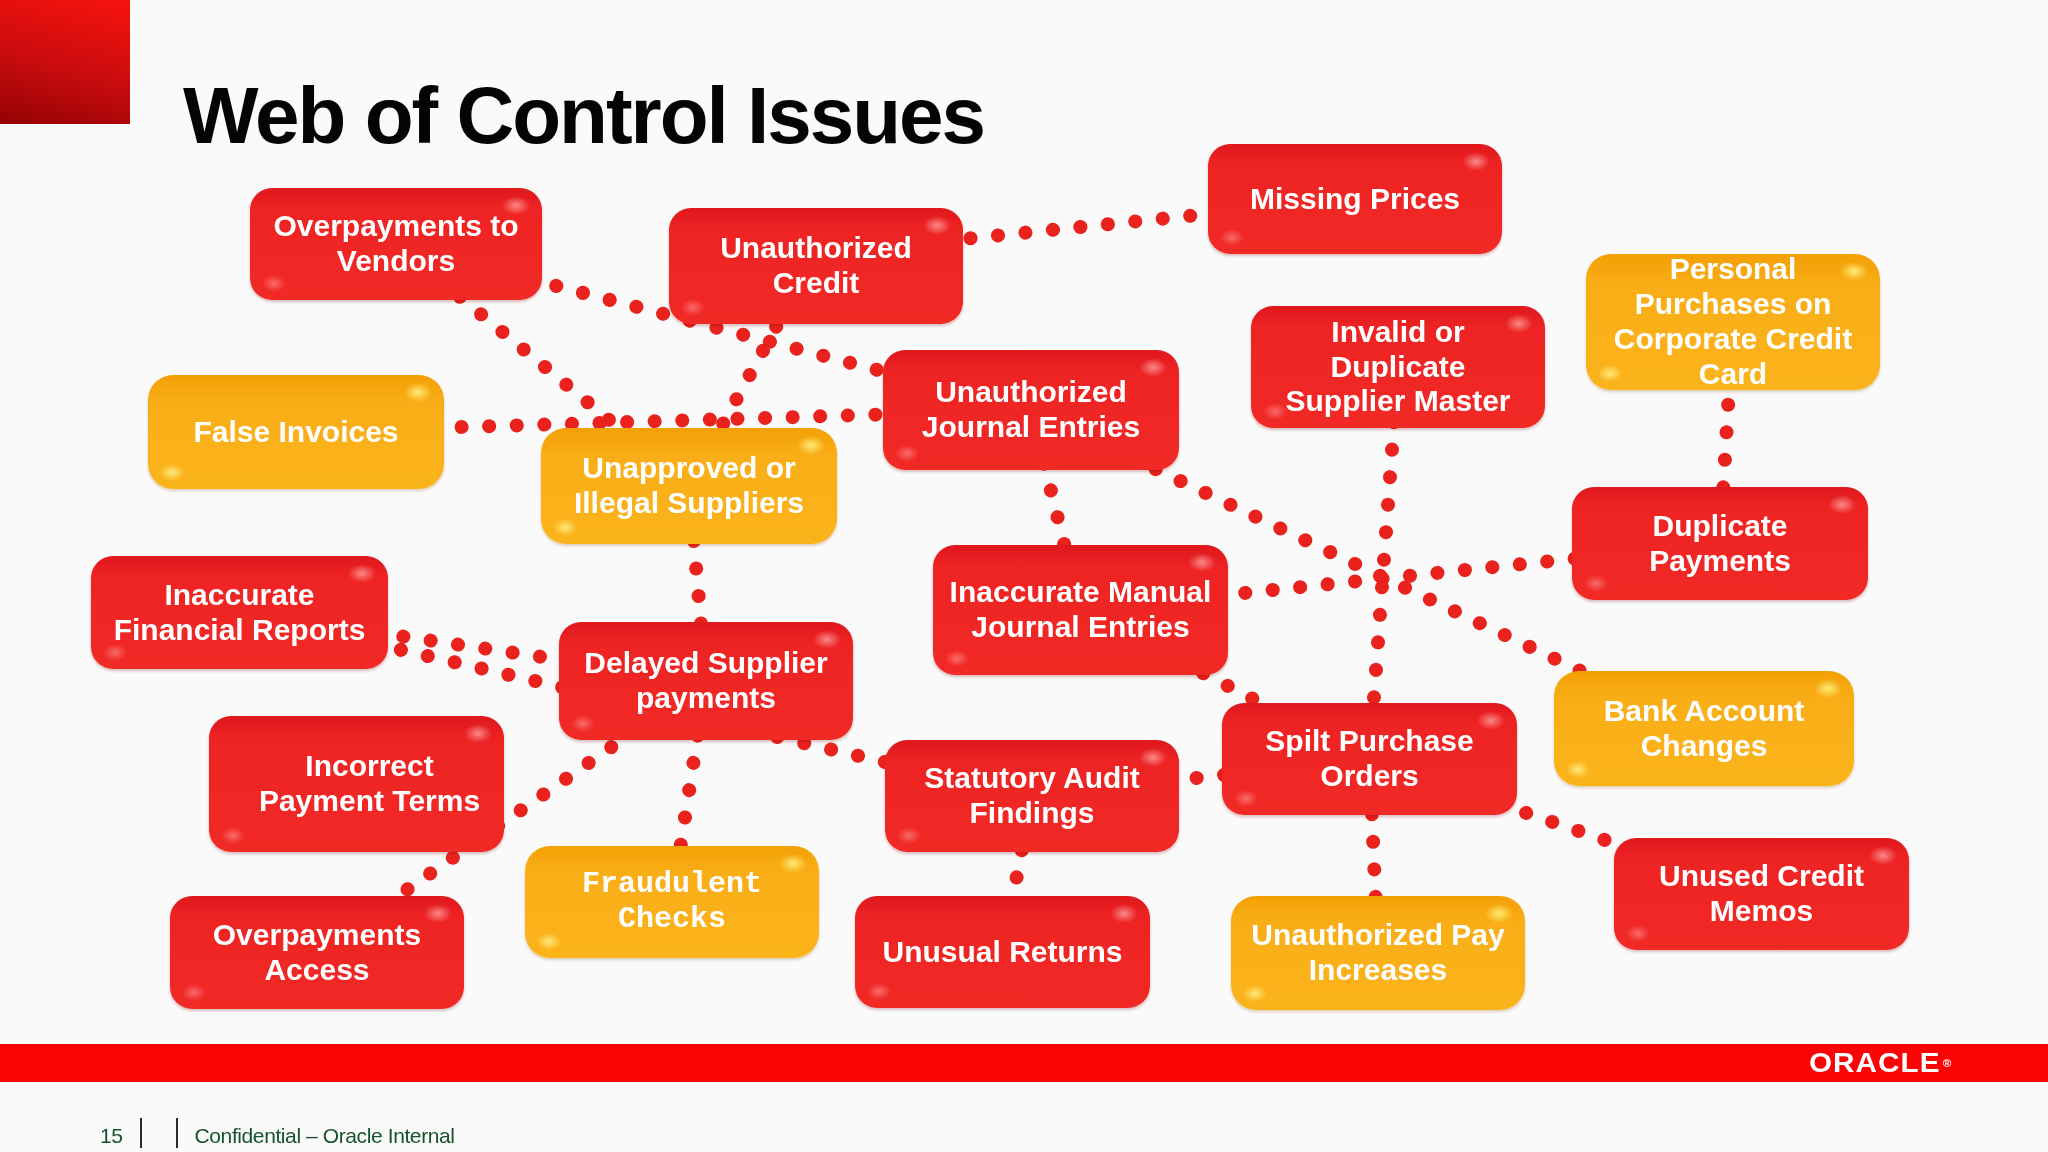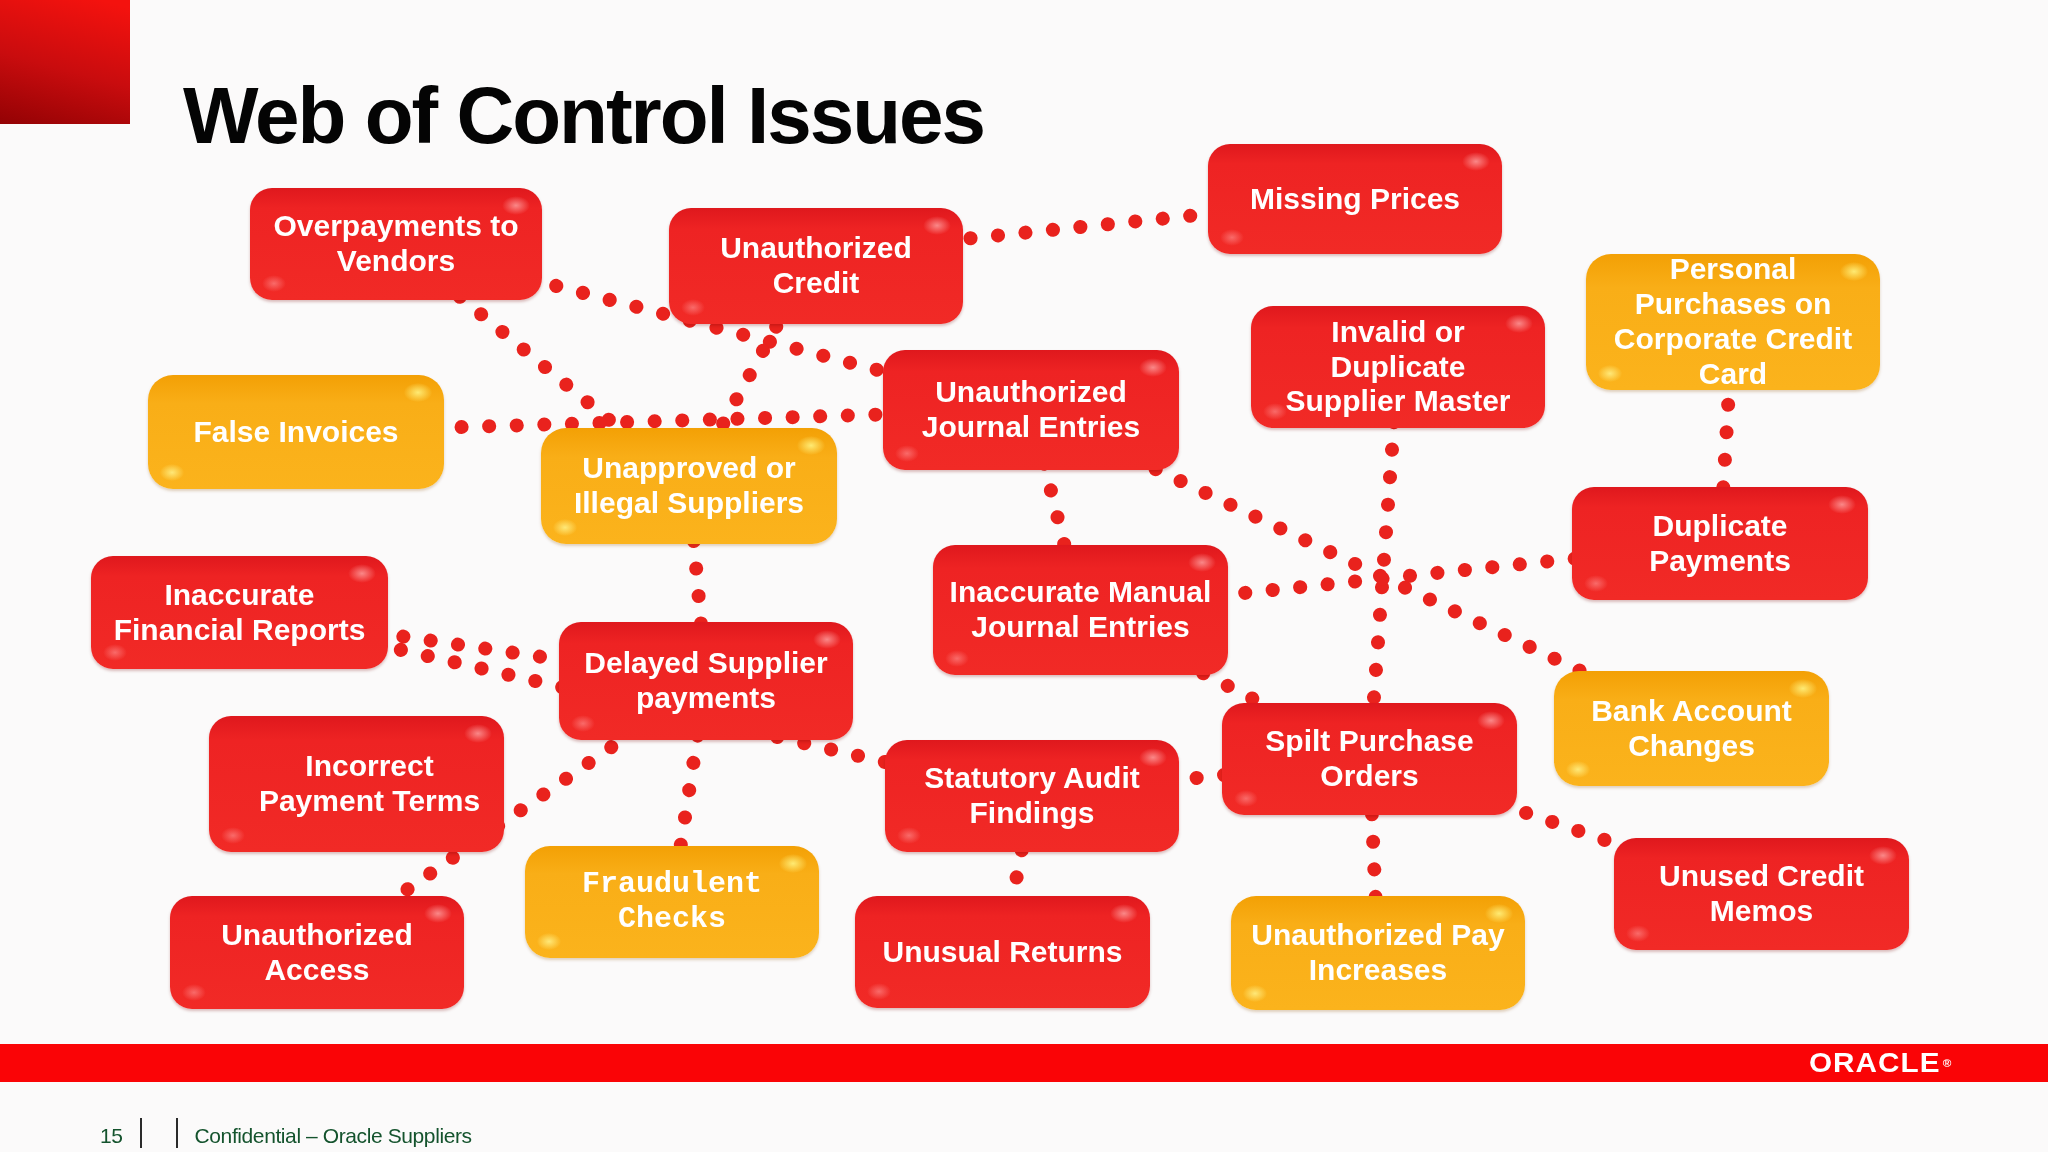--- a/index.html
+++ b/index.html
@@ -132,40 +132,40 @@
         </div>
         <div class="node red" style="left: 91px; top: 556px; width: 297px; height: 113px;">
           <span>Inaccurate Financial Reports</span>
         </div>
         <div class="node red" style="left: 933px; top: 545px; width: 295px; height: 130px;">
           <span>Inaccurate Manual Journal Entries</span>
         </div>
         <div class="node red" style="left: 559px; top: 622px; width: 294px; height: 118px;">
           <span>Delayed Supplier payments</span>
         </div>
-        <div class="node yellow" style="left: 1554px; top: 671px; width: 275px; height: 115px;">
+        <div class="node yellow" style="left: 1554px; top: 671px; width: 300px; height: 115px;">
           <span>Bank Account Changes</span>
         </div>
         <div class="node red" style="left: 209px; top: 716px; width: 295px; height: 136px; padding-left: 42px;">
           <span>Incorrect Payment Terms</span>
         </div>
         <div class="node red" style="left: 885px; top: 740px; width: 294px; height: 112px;">
           <span>Statutory Audit Findings</span>
         </div>
         <div class="node red" style="left: 1222px; top: 703px; width: 295px; height: 112px;">
           <span>Spilt Purchase Orders</span>
         </div>
         <div class="node red" style="left: 1614px; top: 838px; width: 295px; height: 112px;">
           <span>Unused Credit Memos</span>
         </div>
         <div class="node yellow" style="left: 525px; top: 846px; width: 294px; height: 112px; font-family: Liberation Mono, monospace;">
           <span>Fraudulent Checks</span>
         </div>
         <div class="node red" style="left: 170px; top: 896px; width: 294px; height: 113px;">
-          <span>Unauthorized Access</span>
+          <span>Overpayments Access</span>
         </div>
         <div class="node red" style="left: 855px; top: 896px; width: 295px; height: 112px;">
           <span>Unusual Returns</span>
         </div>
         <div class="node yellow" style="left: 1231px; top: 896px; width: 294px; height: 114px;">
           <span>Unauthorized Pay Increases</span>
         </div>
       </div>
   </div>
 
@@ -173,16 +173,16 @@
 
   <div class="oracle-logo">
       <span>ORACLE</span>
       <sup>®</sup>
     </div>
 
   <div class="footer-meta">
     <span>15</span>
     <span class="vbar"></span>
     <span class="vbar"></span>
-    <span>Confidential – Oracle Suppliers</span>
+    <span>Confidential – Oracle Internal</span>
   </div>
 
 </div>
 
 </body></html>

